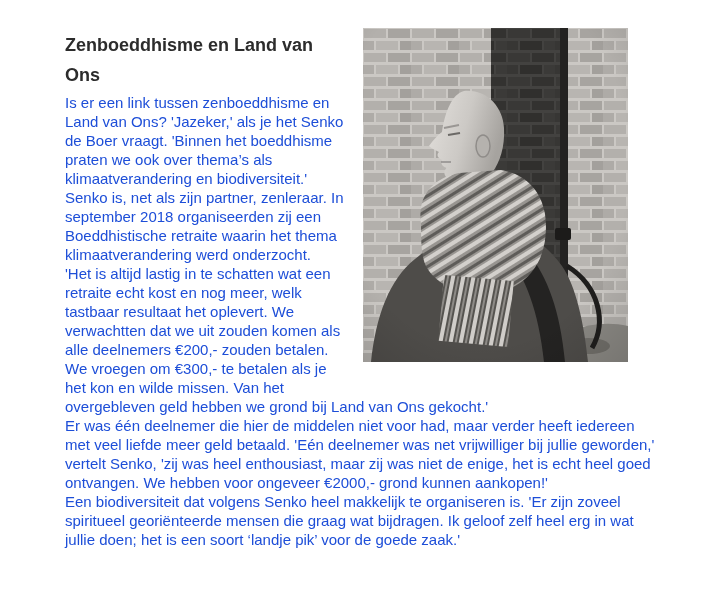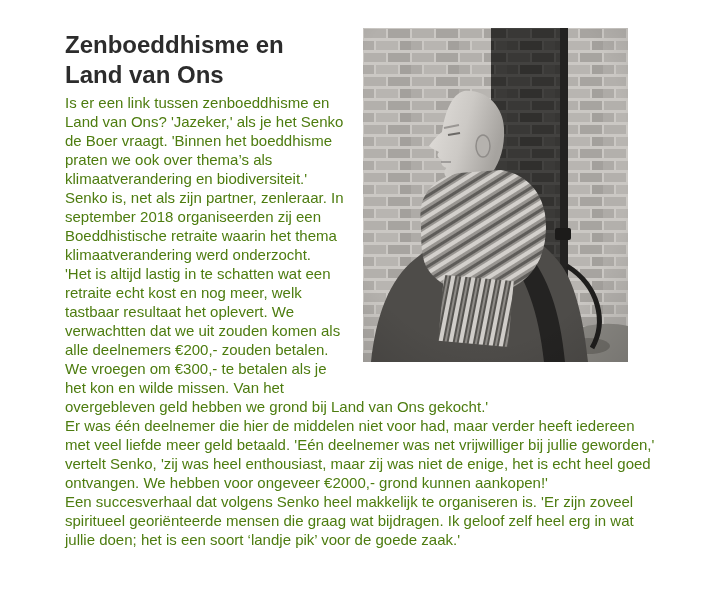--- a/index.html
+++ b/index.html
@@ -21,21 +21,21 @@
   }
   figure.photo {
     float: right;
     width: 265px;
     height: 334px;
     margin: 0 27px 28px 18px;
     padding: 0;
   }
   figure.photo svg { display: block; }
   h1.article-title {
-    font-size: 24px;
+    font-size: 18px;
     line-height: 30px;
     font-weight: 700;
     margin: 2px 0 3px 0;
     color: #2c2c2c;
   }
   .article-body { color: #3e3e3e; }
   .article-body p {
     margin: 0;
     font-size: 15px;
     line-height: 19px;
@@ -121,21 +121,21 @@
                  C186,214 178,244 152,258 C120,272 80,266 64,240 C58,230 58,212 58,196 Z" fill="url(#knit)"></path>
         <rect x="78" y="250" width="70" height="66" fill="url(#fringe)" transform="rotate(5 113 283)"></rect>
       </g>
 
       <rect width="265" height="334" fill="url(#vignette)"></rect>
     </svg>
   </figure>
 
   <h1 class="article-title" style="color: rgb(44, 44, 44);">Zenboeddhisme en Land van Ons</h1>
 
-  <div class="article-body" style="color: #4d7c0f;">
+  <div class="article-body" style="color: #1d4ed8;">
       <p>Is er een link tussen zenboeddhisme en Land van Ons? 'Jazeker,' als je het Senko de Boer vraagt. 'Binnen het boeddhisme praten we ook over thema’s als klimaatverandering en biodiversiteit.'</p>
       <p>Senko is, net als zijn partner, zenleraar. In september 2018 organiseerden zij een Boeddhistische retraite waarin het thema klimaatverandering werd onderzocht.</p>
       <p>'Het is altijd lastig in te schatten wat een retraite echt kost en nog meer, welk tastbaar resultaat het oplevert. We verwachtten dat we uit zouden komen als alle deelnemers €200,- zouden betalen. We vroegen om €300,- te betalen als je het kon en wilde missen. Van het overgebleven geld hebben we grond bij Land van Ons gekocht.'</p>
       <p>Er was één deelnemer die hier de middelen niet voor had, maar verder heeft iedereen met veel liefde meer geld betaald. 'Eén deelnemer was net vrijwilliger bij jullie geworden,' vertelt Senko, 'zij was heel enthousiast, maar zij was niet de enige, het is echt heel goed ontvangen. We hebben voor ongeveer €2000,- grond kunnen aankopen!'</p>
-      <p>Een succesverhaal dat volgens Senko heel makkelijk te organiseren is. 'Er zijn zoveel spiritueel georiënteerde mensen die graag wat bijdragen. Ik geloof zelf heel erg in wat jullie doen; het is een soort ‘landje pik’ voor de goede zaak.'</p>
+      <p>Een biodiversiteit dat volgens Senko heel makkelijk te organiseren is. 'Er zijn zoveel spiritueel georiënteerde mensen die graag wat bijdragen. Ik geloof zelf heel erg in wat jullie doen; het is een soort ‘landje pik’ voor de goede zaak.'</p>
     </div>
 
 </main>
 
 </body></html>

